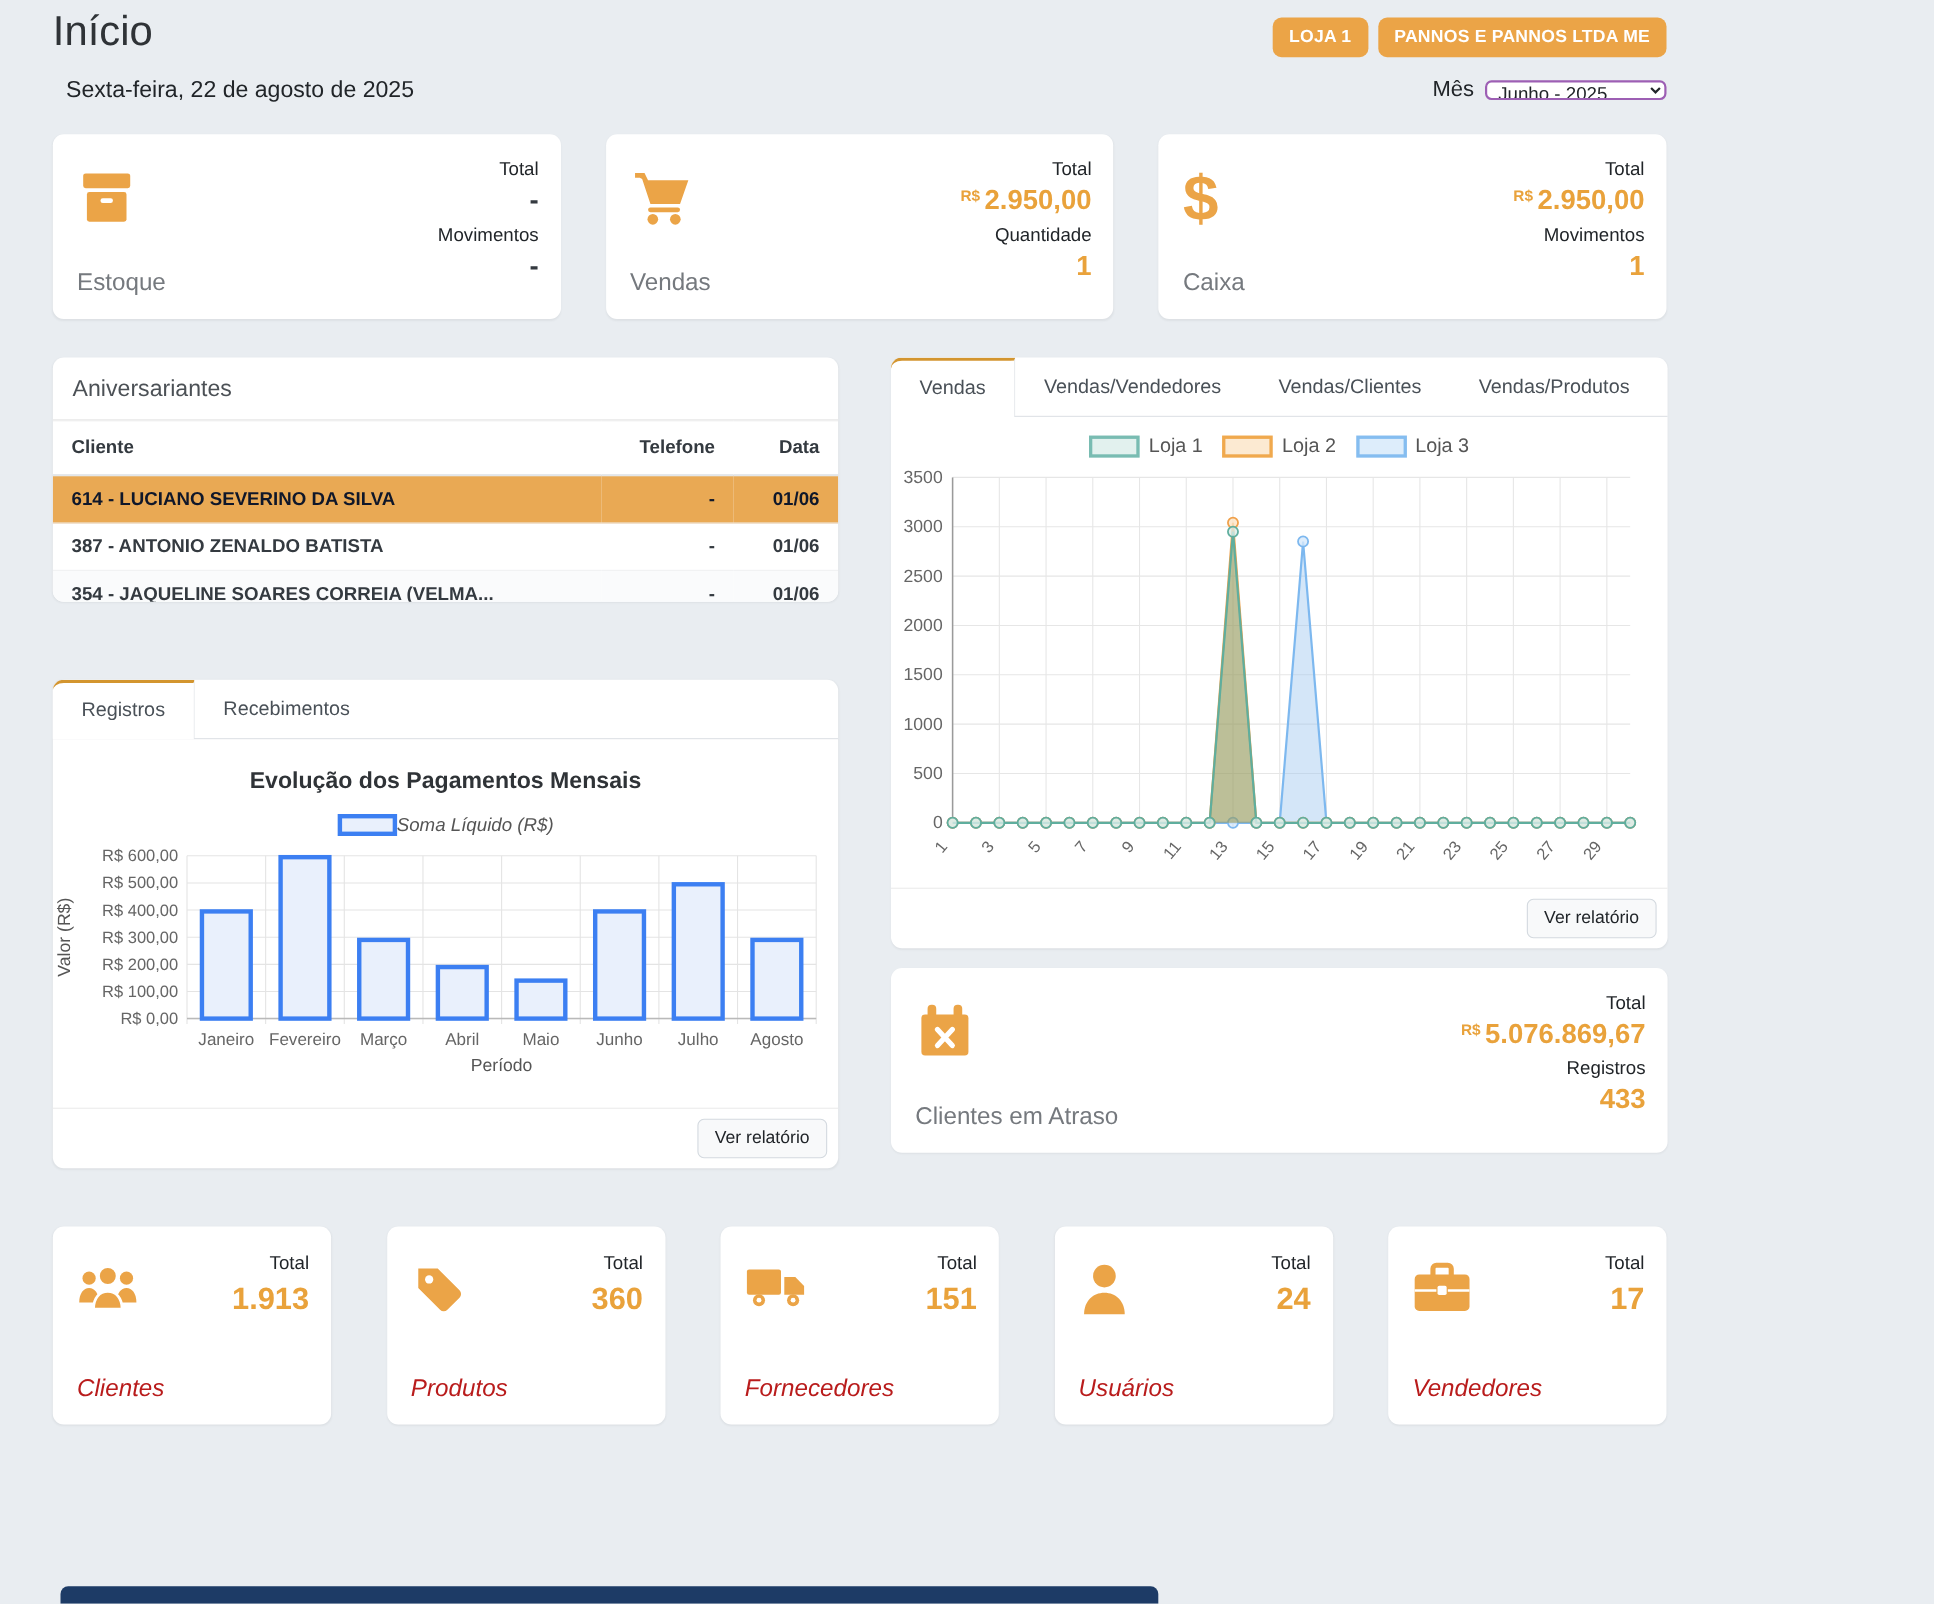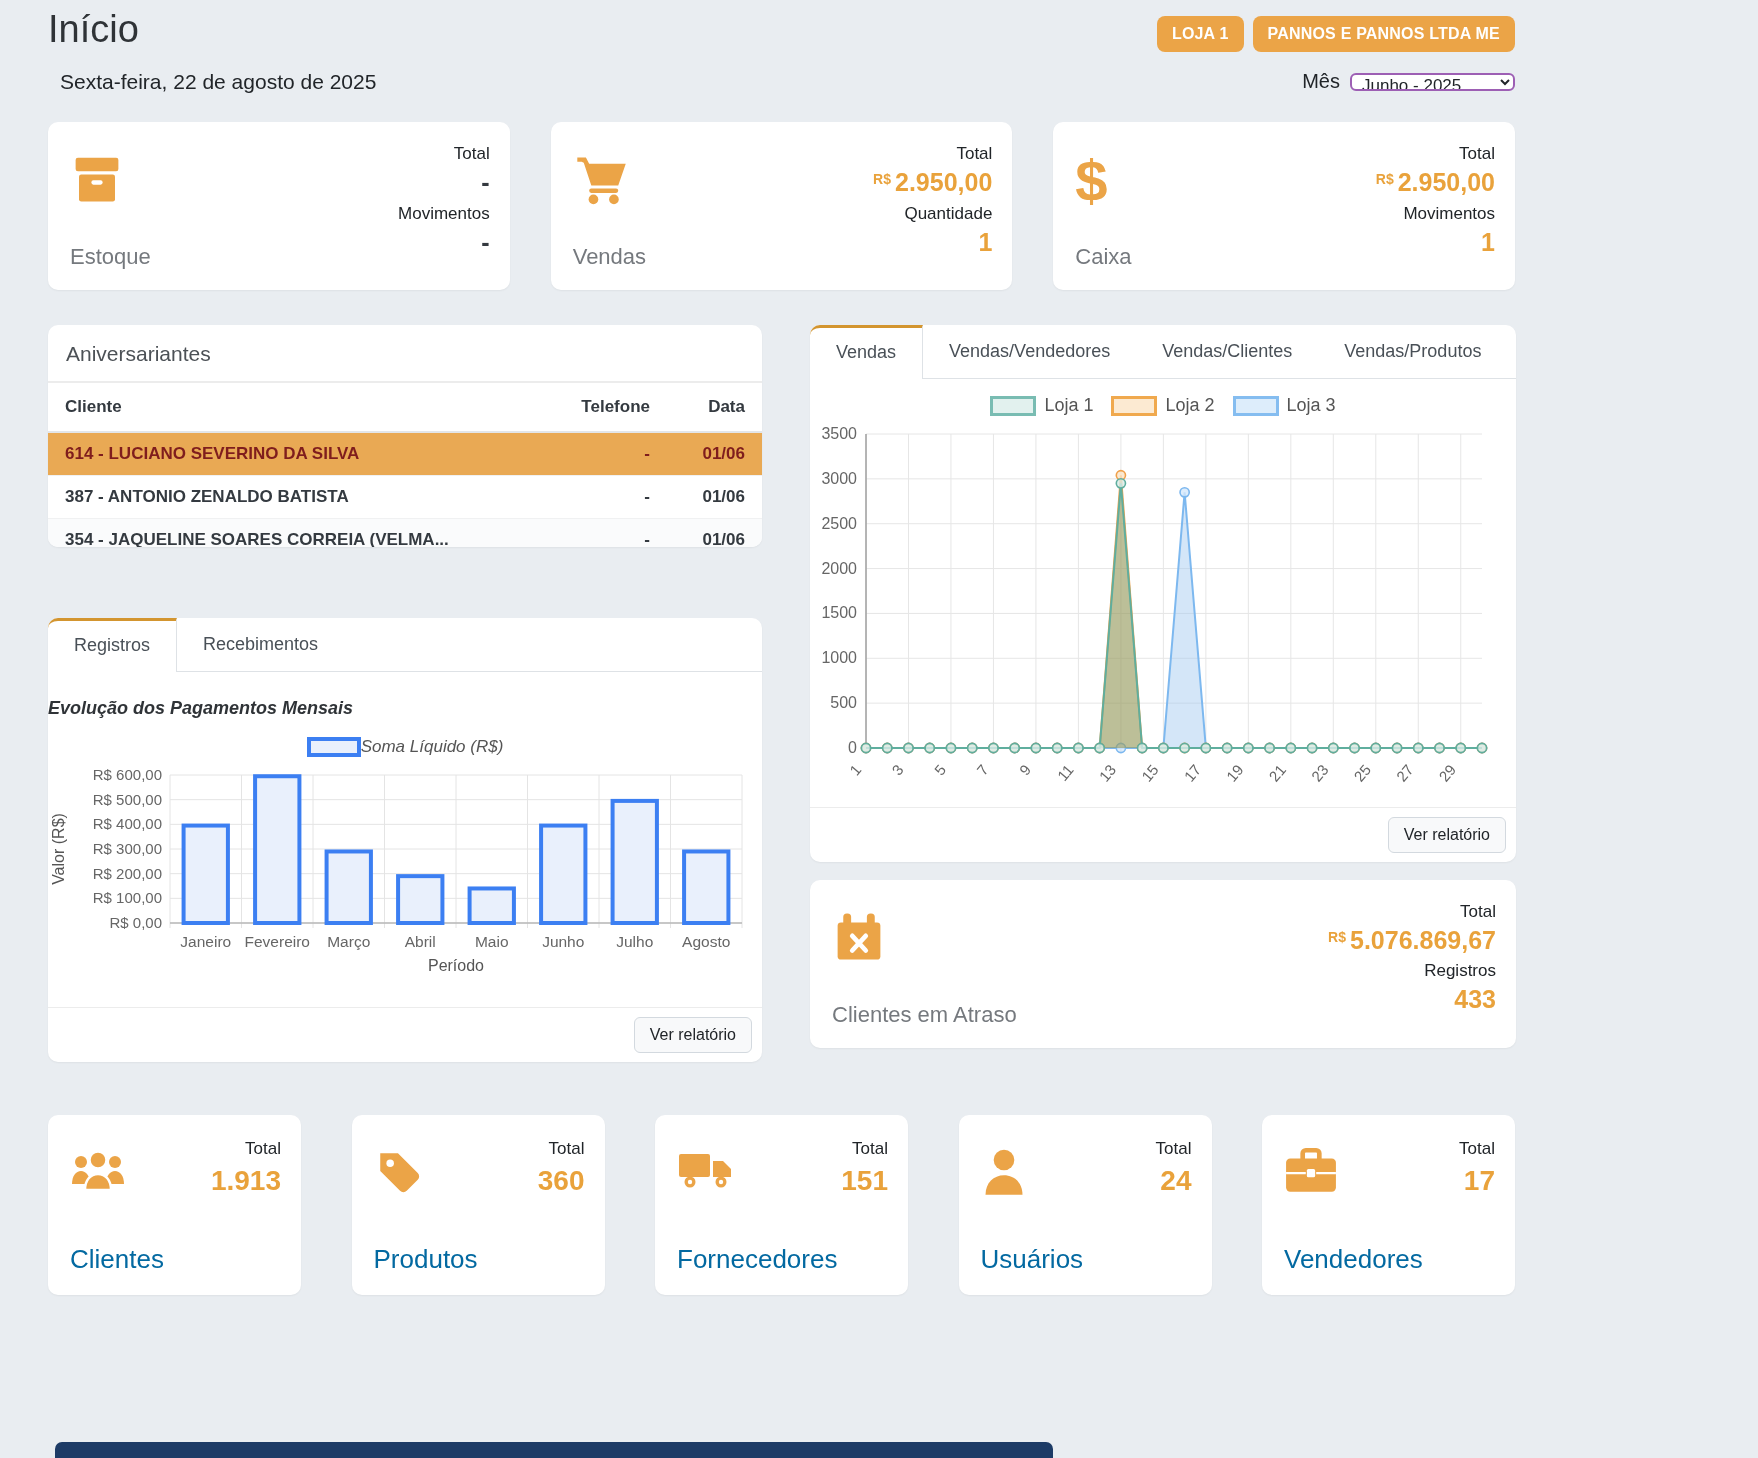--- a/index.html
+++ b/index.html
@@ -57,27 +57,27 @@
 
   
   #aniversariantes { left:48px; top:325px; width:714px; height:222px; overflow:hidden; }
   .actions-row { display:flex; justify-content:flex-end; gap:7px; padding:11px 14px; }
   .btn-imprimir { display:inline-flex; align-items:center; gap:3px; background:#eba447; color:#fff;
     border:none; border-radius:6px; font-size:16px; padding:9px 14px; cursor:pointer; font-family:"Liberation Sans", sans-serif;}
   .bday-table { width:100%; border-collapse:collapse; }
   .bday-table th { text-align:left; font-size:17px; padding:14px 17px; border-top:1px solid #ececec; border-bottom:2px solid #e3e6e9; }
   .bday-table th.r, .bday-table td.r { text-align:right; }
   .bday-table td { font-size:17px; font-weight:bold; padding:11px 17px; border-bottom:1px solid #f0f1f2; }
-  .bday-table tr.hl td { background:#e9a954; color:#7f1d1d; }
+  .bday-table tr.hl td { background:#e9a954; color:#0f172a; }
   .bday-table tr.alt td { background:#fafbfc; }
   .col-tel { width:120px; } .col-data { width:95px; }
 
   
   #pagamentos { left:48px; top:618px; width:714px; height:444px; display:flex; flex-direction:column; }
-  .chart-title { text-align:left; font-size:18px; font-weight:bold; color:#2f3337; margin-top:26px;font-style:italic; }
+  .chart-title { text-align:center; font-size:21px; font-weight:bold; color:#2f3337; margin-top:26px; }
   .legend-row { display:flex; justify-content:center; margin-top:18px;font-style:italic; }
   .legend-box { width:54px; height:20px; border:4px solid #3c7ff2; background:#e9f0fc; }
   .legend-label { font-size:17px; color:#555; }
 
   
   #vendas-panel { left:810px; top:325px; width:706px; height:537px; display:flex; flex-direction:column; }
   .line-legend { display:flex; justify-content:center; align-items:center; gap:18px; margin-top:16px; }
   .line-legend .item { display:flex; align-items:center; gap:8px; }
   .lbox { width:46px; height:20px; border-width:3px; border-style:solid; }
   .lbox.l1 { border-color:#79bcb2; background:#e2f1ee; }
@@ -88,21 +88,21 @@
   
   #atraso { left:810px; top:880px; width:706px; height:168px; }
   #atraso .stat-vals .val { margin-bottom:6px; }
 
   
   .bottom-row { position:absolute; left:48px; top:1115px; width:1467px; display:flex; justify-content:space-between; }
   .mini-card { width:253px; height:180px; background:#fff; border-radius:10px; box-shadow:0 1px 2px rgba(0,0,0,.05); position:relative; }
   .mini-card .icon { position:absolute; left:22px; top:32px; }
   .mini-card .lbl { position:absolute; right:20px; top:24px; font-size:17px; color:#212529; }
   .mini-card .num { position:absolute; right:20px; top:50px; font-size:28px; font-weight:bold; color:#e9a23b; }
-  .mini-card .name { position:absolute; left:22px; bottom:20px; font-size:26px; color:#0369a1; }
+  .mini-card .name { position:absolute; left:22px; bottom:20px; font-size:22px; color:#b91c1c;font-style:italic; }
 
   .footer-bar { position:absolute; left:55px; top:1442px; width:998px; height:16px; background:#1d3b66; border-radius:7px 7px 0 0; }
 
   svg text { font-family:"Liberation Sans", sans-serif; }
 </style>
 </head>
 <body>
 
 <div class="page-title">Início</div>
 <div class="page-date">Sexta-feira, 22 de agosto de 2025</div>

